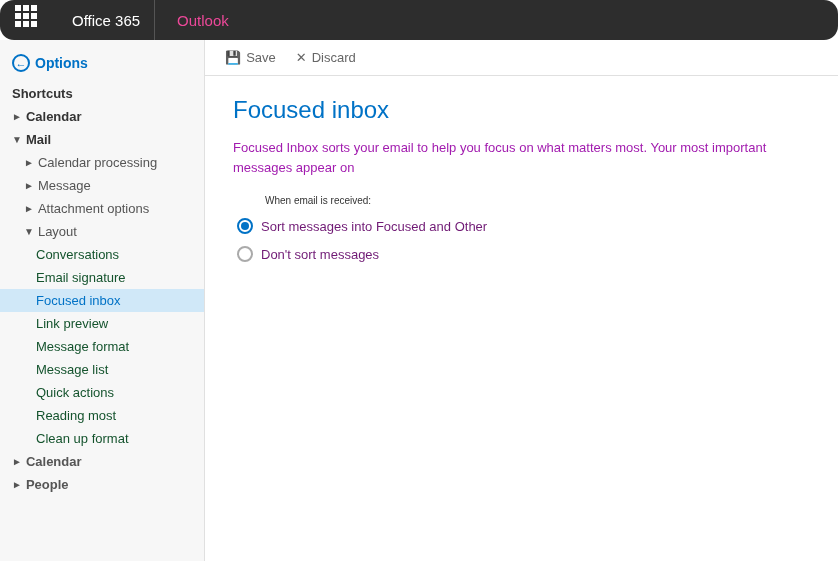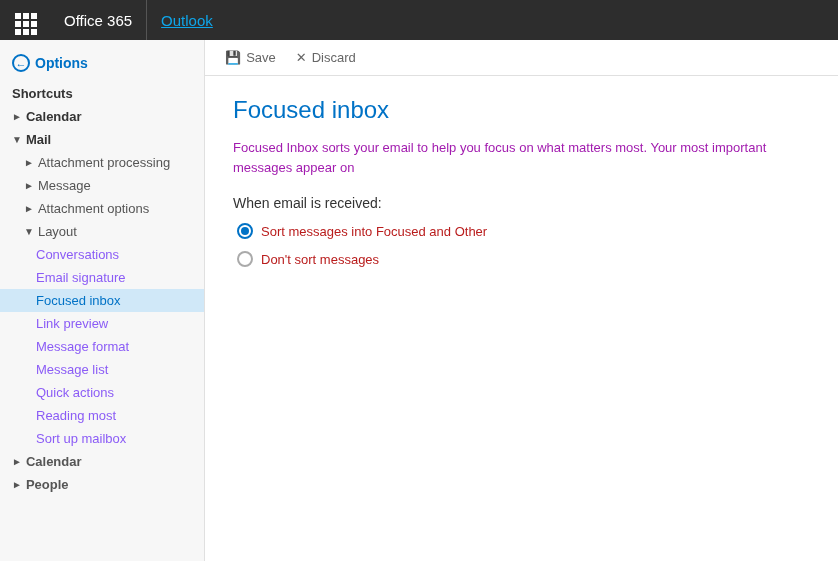--- a/index.html
+++ b/index.html
@@ -1,26 +1,27 @@
 <!DOCTYPE html>
 <html><head>
   <meta charset="utf-8">
   <style>
     * { box-sizing: border-box; margin: 0; padding: 0; }
     body { font-family: 'Segoe UI', Tahoma, Geneva, Verdana, sans-serif; font-size: 13px; color: #333; background: #fff; width: 838px; height: 561px; overflow: hidden; }
 
     
     .topbar {
       display: flex;
-      align-items: flex-end;
+      align-items: flex-start;
       background: #1a1a2e;
       background: #2d2d2d;
       height: 40px;
       padding: 0 10px;
-      gap: 0;
+      gap: 8px;
+      border-radius: 14px;
     }
     .topbar-waffle {
       width: 32px; height: 32px;
       display: flex; align-items: center; justify-content: center;
       cursor: pointer;
       margin-right: 8px;
     }
     .waffle-grid {
       display: grid; grid-template-columns: repeat(3, 6px); grid-template-rows: repeat(3, 6px); gap: 2px;
     }
@@ -29,28 +30,27 @@
       color: #fff;
       font-size: 15px;
       font-weight: 300;
       padding: 0 14px;
       border-right: 1px solid #555;
       height: 100%;
       display: flex;
       align-items: center;
     }
     .topbar-title {
-      color: #0ea5e9;
+      color: #ec4899;
       font-size: 15px;
       font-weight: 300;
       padding: 0 14px;
       height: 100%;
       display: flex;
       align-items: center;
-      text-decoration: underline;
     }
 
     
     .layout {
       display: flex;
       height: calc(561px - 40px);
     }
 
     
     .sidebar {
@@ -105,21 +105,21 @@
       cursor: pointer;
       display: flex;
       align-items: center;
       gap: 4px;
     }
     .nav-item .arrow { font-size: 10px; color: #555; }
 
     .nav-sub-item {
       padding: 4px 12px 4px 36px;
       font-size: 13px;
-      color: #8b5cf6;
+      color: #14532d;
       cursor: pointer;
     }
     .nav-sub-item.active {
       background: #d0e8f8;
       color: #0072c6;
     }
 
     .nav-top-item {
       padding: 4px 12px;
       font-size: 13px;
@@ -172,38 +172,39 @@
     }
 
     .description {
       font-size: 13px;
       color: #a21caf;
       margin-bottom: 18px;
       line-height: 1.5;
     }
 
     .section-label {
-      font-size: 14px;
+      font-size: 10px;
       color: #333;
       margin-bottom: 12px;
+      margin-left: 32px;
     }
 
     .radio-group {
       display: flex;
       flex-direction: column;
       gap: 12px;
       margin-left: 4px;
     }
 
     .radio-item {
       display: flex;
       align-items: center;
       gap: 8px;
       font-size: 13px;
-      color: #b91c1c;
+      color: #701a75;
       cursor: pointer;
     }
 
     .radio-circle {
       width: 16px; height: 16px;
       border-radius: 50%;
       border: 2px solid #aaa;
       display: flex; align-items: center; justify-content: center;
       flex-shrink: 0;
     }
@@ -256,21 +257,21 @@
       <span>Calendar</span>
     </div>
 
     <div class="nav-section-label expandable">
       <span class="arrow">▼</span>
       <span>Mail</span>
     </div>
 
     <div class="nav-item">
       <span class="arrow">►</span>
-      <span>Attachment processing</span>
+      <span>Calendar processing</span>
     </div>
 
     <div class="nav-item">
       <span class="arrow">►</span>
       <span>Message</span>
     </div>
 
     <div class="nav-item">
       <span class="arrow">►</span>
       <span>Attachment options</span>
@@ -307,21 +308,21 @@
 
     <div class="nav-sub-item">
       <span>Quick actions</span>
     </div>
 
     <div class="nav-sub-item">
       <span>Reading most</span>
     </div>
 
     <div class="nav-sub-item">
-      <span>Sort up mailbox</span>
+      <span>Clean up format</span>
     </div>
 
     <div class="nav-top-item">
       <span class="arrow">►</span>
       <span>Calendar</span>
     </div>
 
     <div class="nav-top-item">
       <span class="arrow">►</span>
       <span>People</span>

